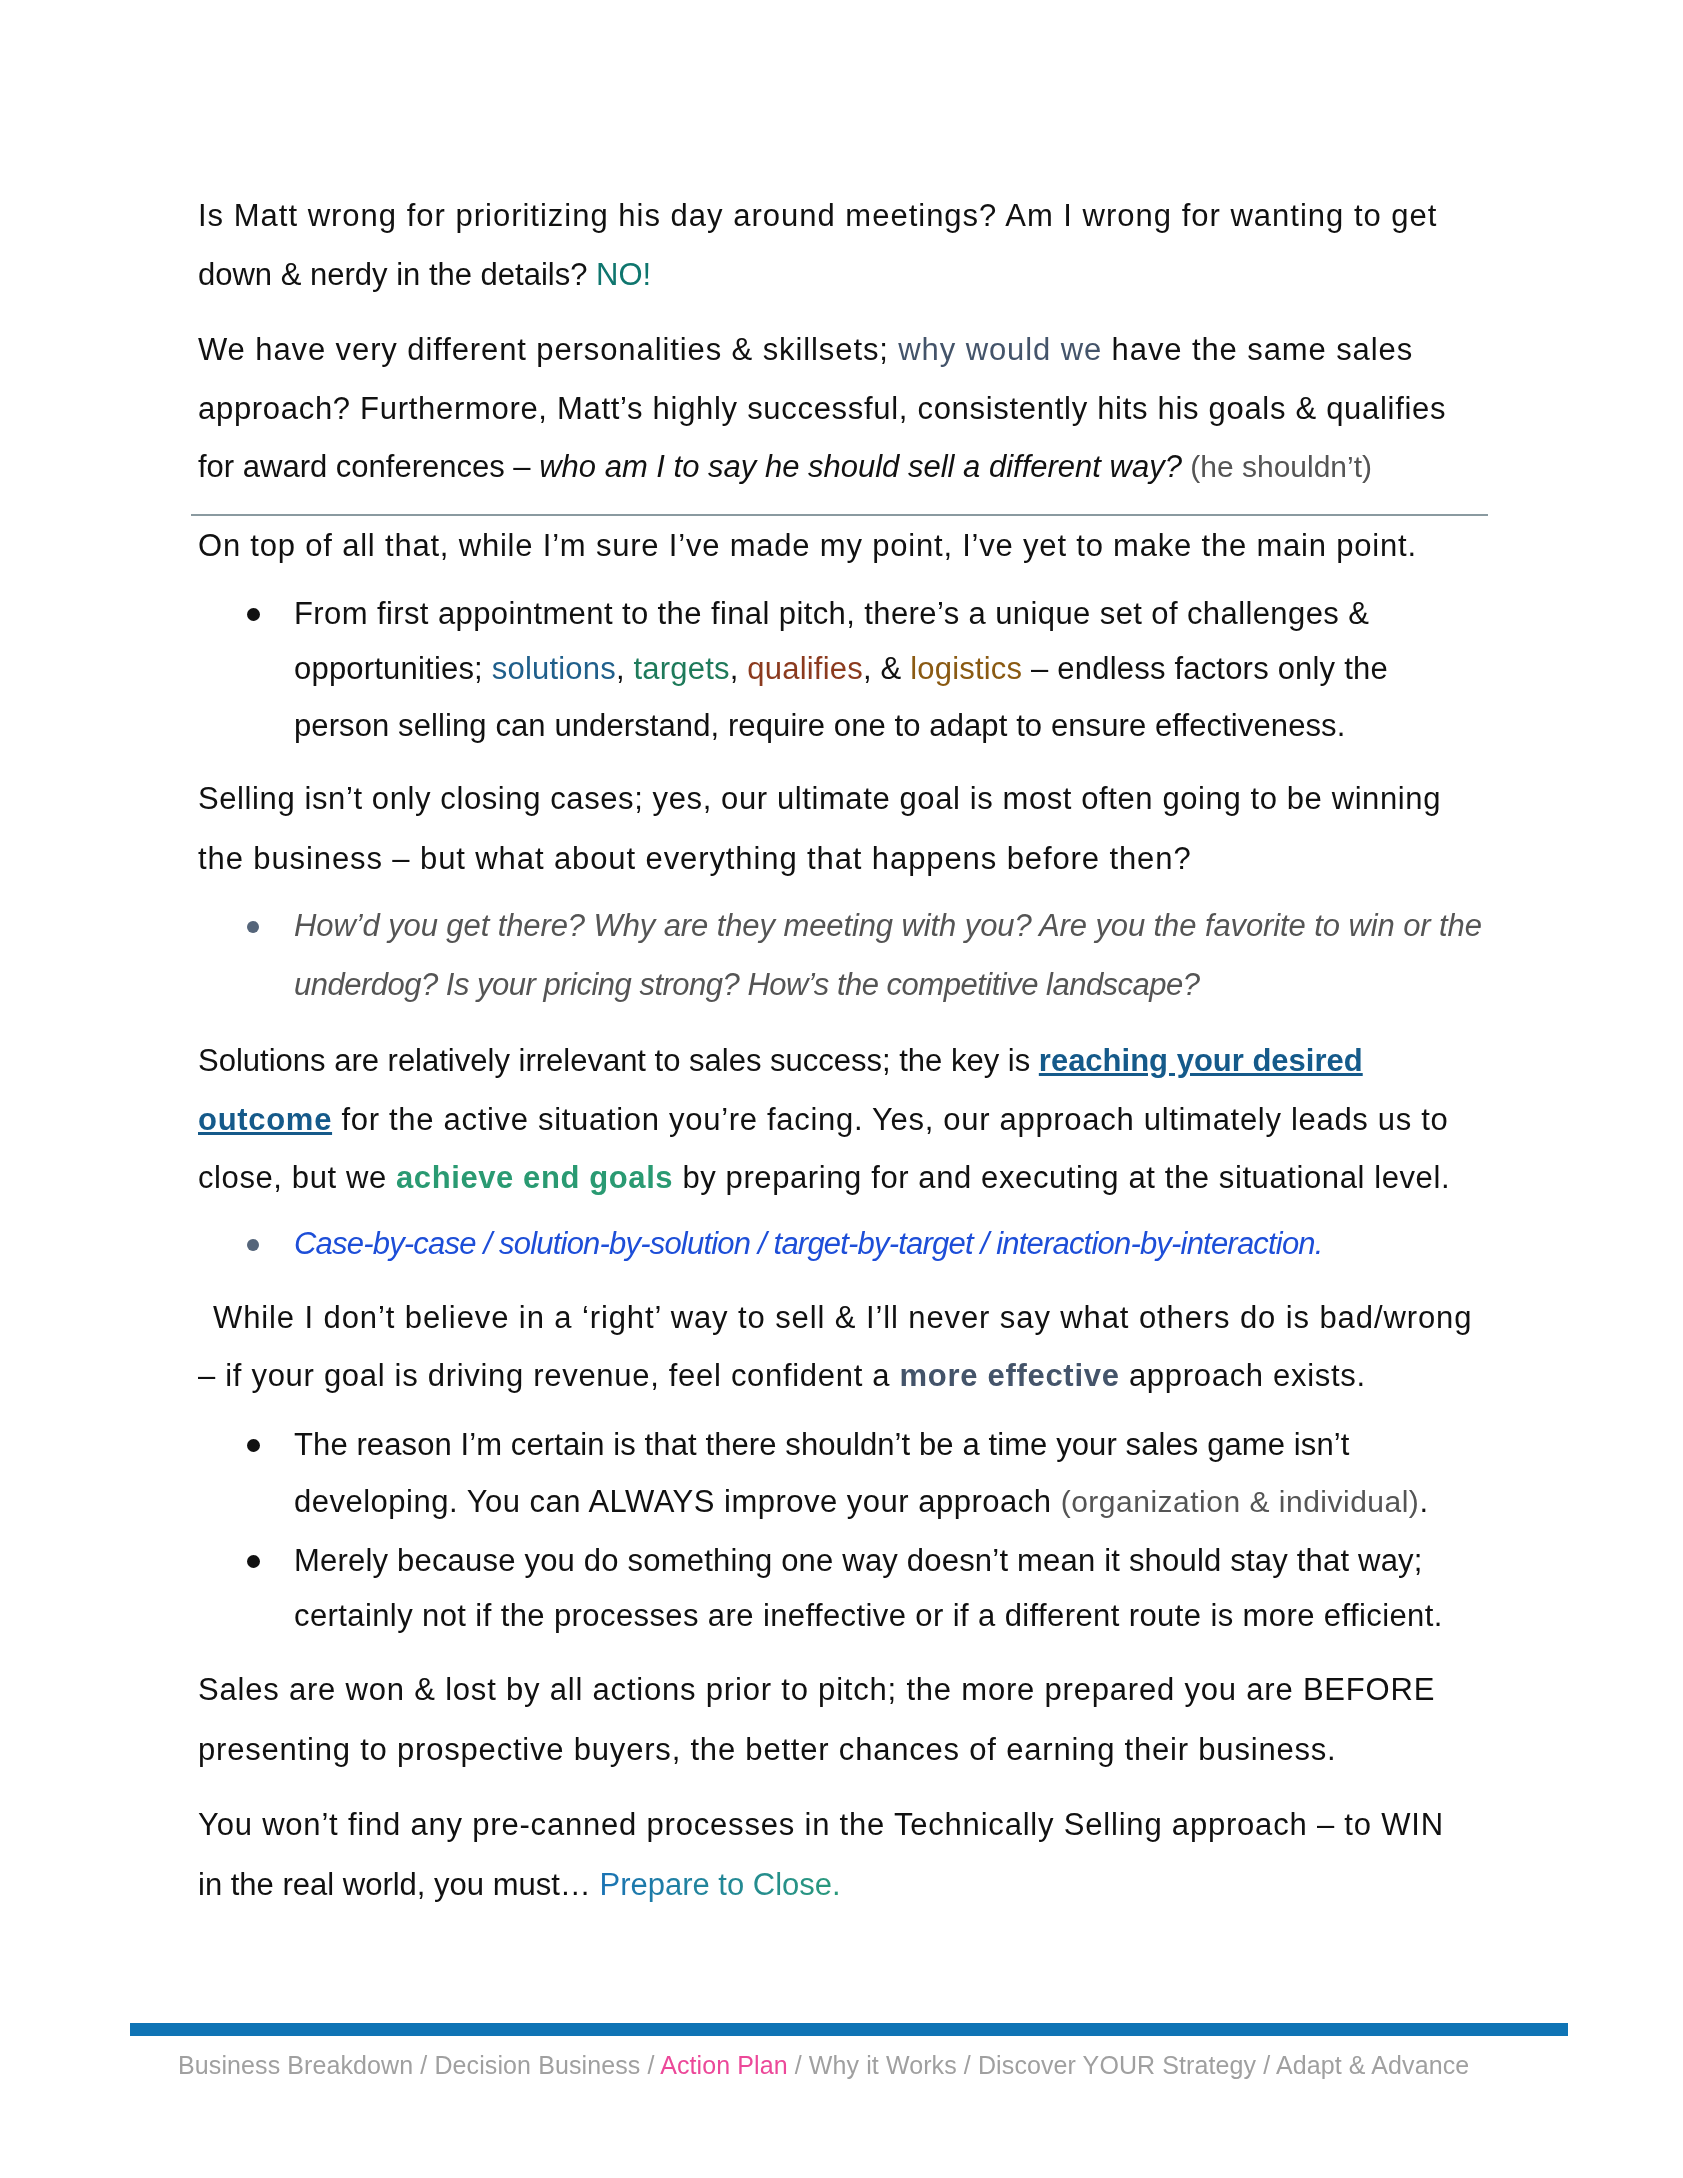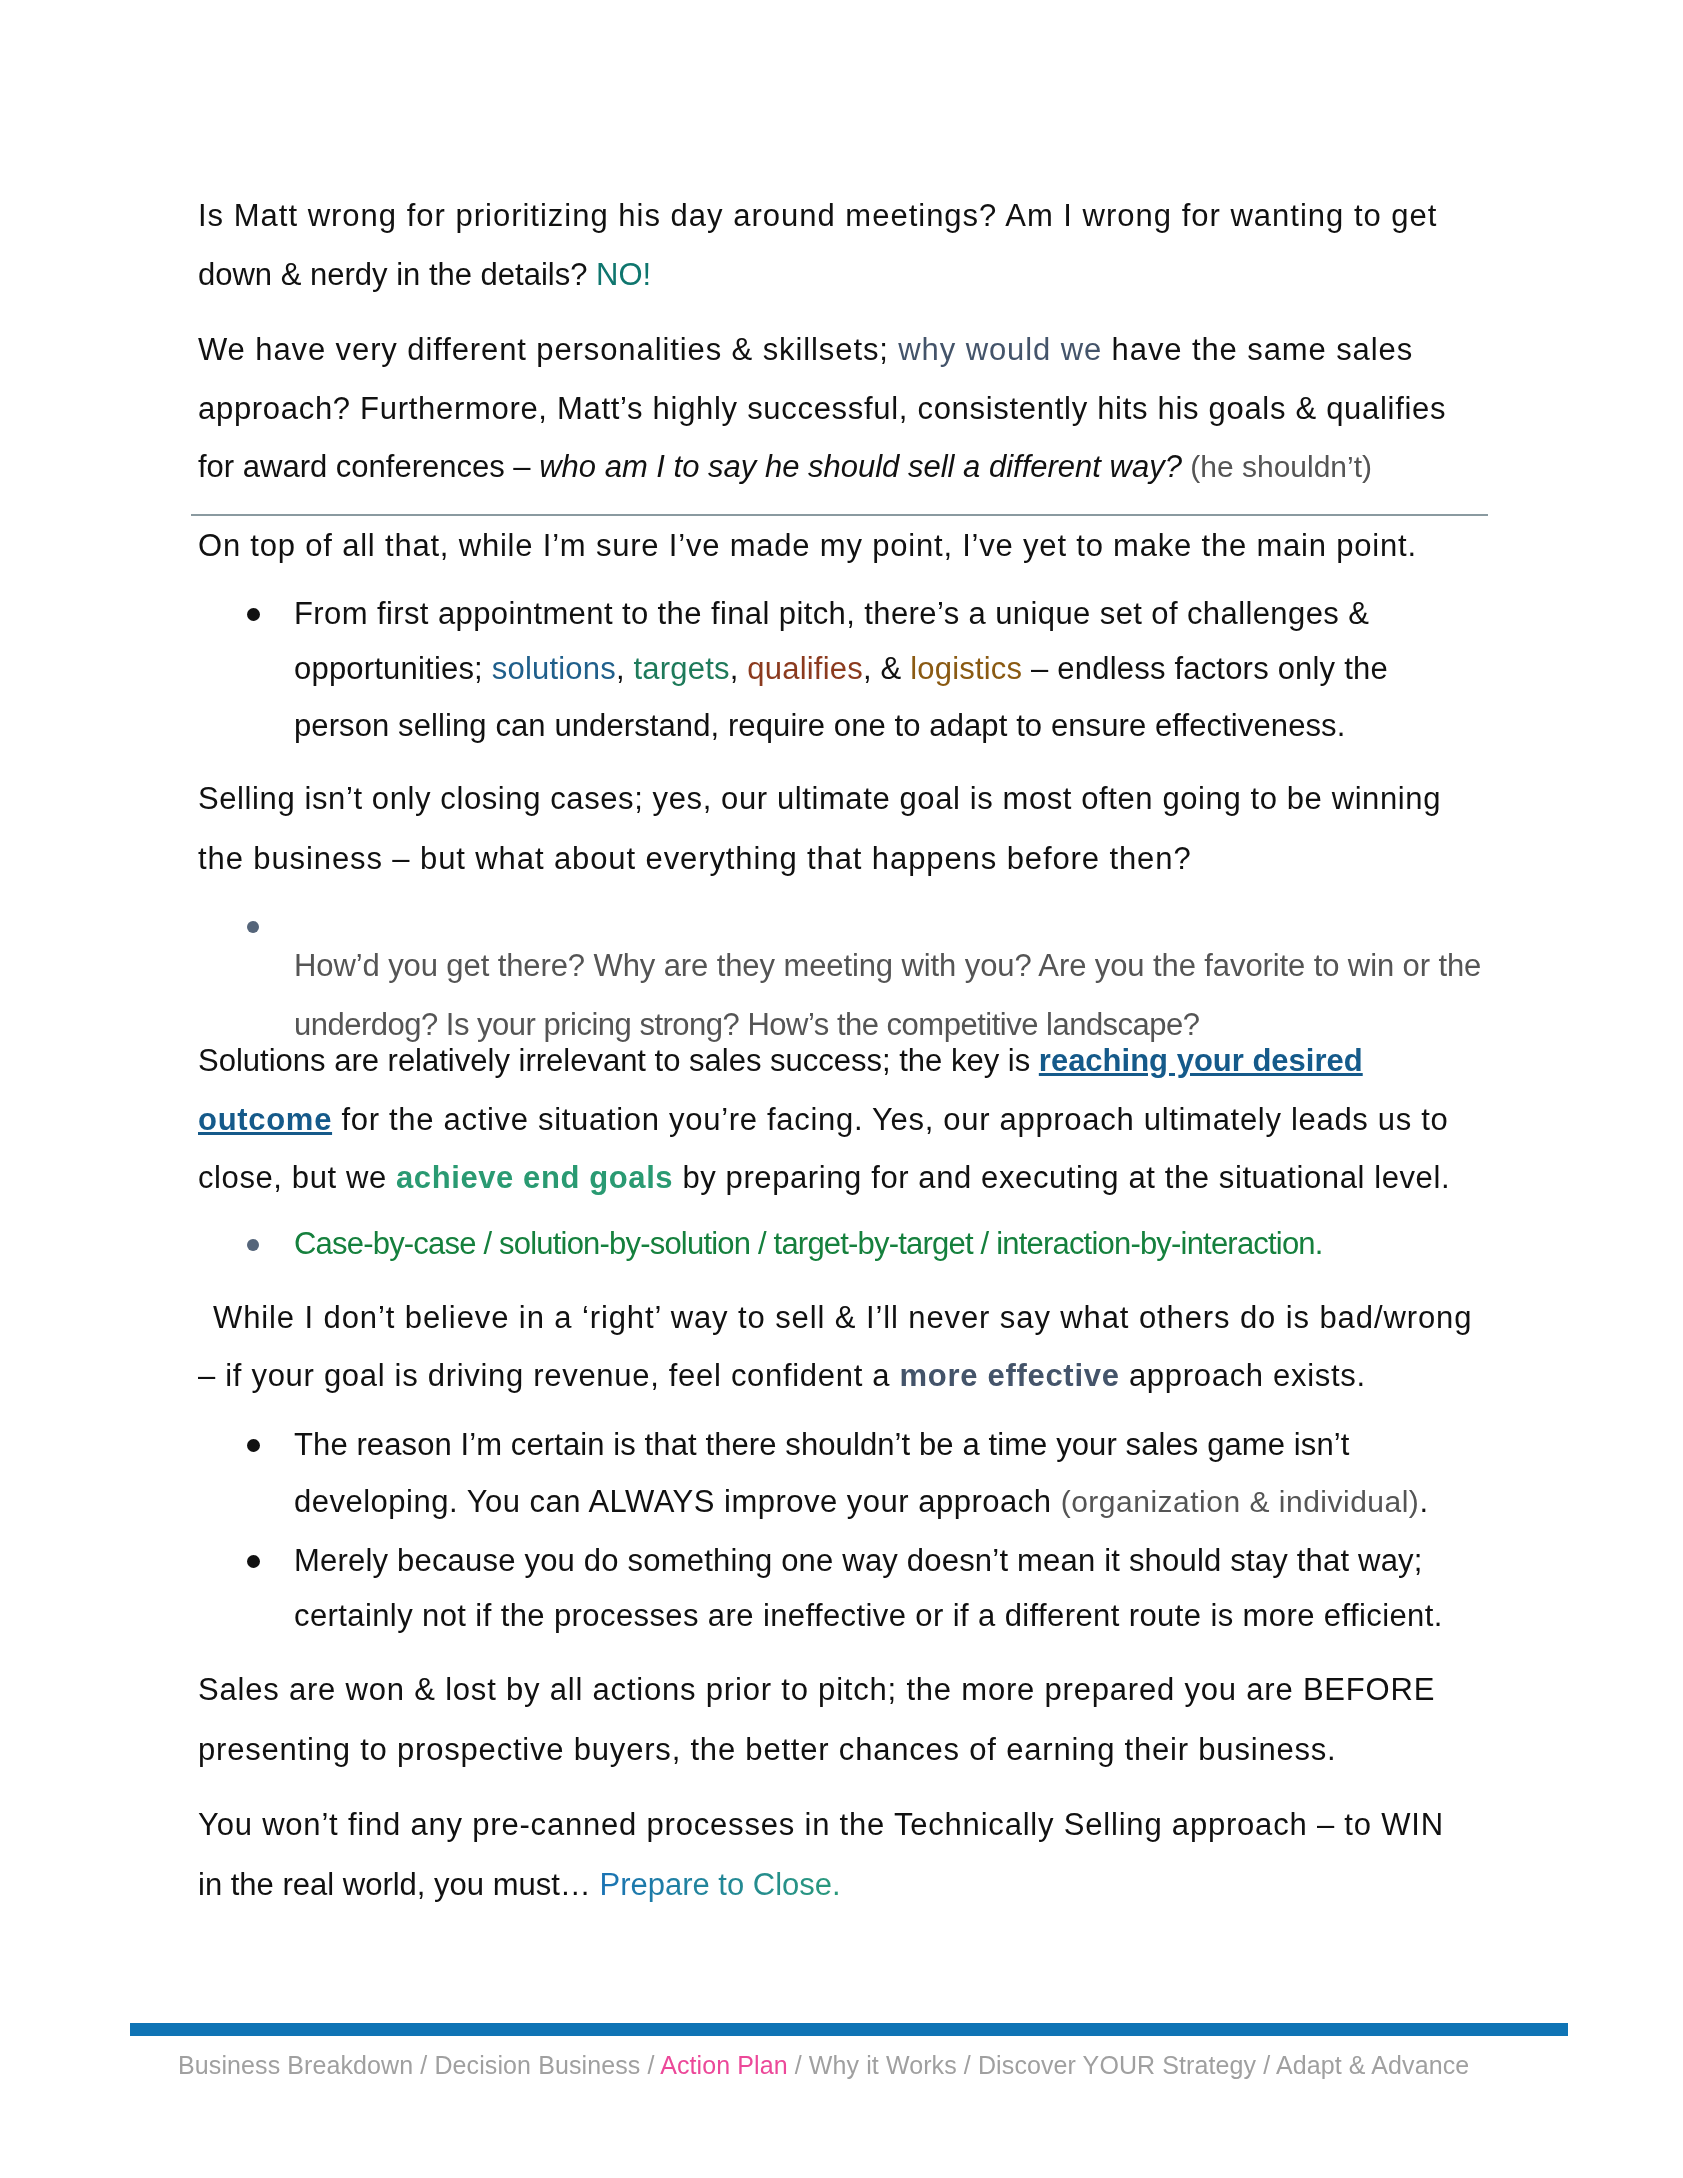--- a/index.html
+++ b/index.html
@@ -10,22 +10,22 @@
   .bullet { position: absolute; left: 247px; width: 13px; height: 13px; border-radius: 50%; background: #111; }
   .bullet.slate { background: #55657a; width: 12px; height: 12px; }
   .light { font-weight: 300; color: #0f766e; }
   .small-light { font-size: 30px; color: #555; }
   .italic-bold { font-style: italic; }
   .slate { color: #44546a; }
   .c-solutions { color: #1f5f8b; }
   .c-targets { color: #1e7a5a; }
   .c-barriers { color: #8b3a1e; }
   .c-logistics { color: #8a5a12; }
-  .ital-gray { color: #555; font-weight: 300; margin-top: 40px; }
-  .ital-slate { color: #15803d; }
+  .ital-gray { font-style: italic; color: #555; font-weight: 300; }
+  .ital-slate { font-style: italic; color: #1d4ed8; }
   .b-blue { color: #155a8a; font-weight: bold; text-decoration: underline; }
   .b-green { color: #2a9a72; font-weight: bold; }
   .b-slate { color: #44546a; font-weight: bold; }
   .grad { background: linear-gradient(90deg, #1a73b5, #2a9a7a); -webkit-background-clip: text; background-clip: text; color: transparent; }
   .divider { position: absolute; left: 191px; width: 1297px; top: 514px; height: 2px; background: #8a9aa0; }
   .bar { position: absolute; left: 130px; width: 1438px; top: 2023px; height: 13px; background: #0f74b5; }
   .footer { position: absolute; left: 178px; top: 2051px; font-size: 25px; color: #a0a0a0; white-space: nowrap; letter-spacing: 0.1px; }
   .footer .active { color: #ec4899; }
 </style>
 </head>

